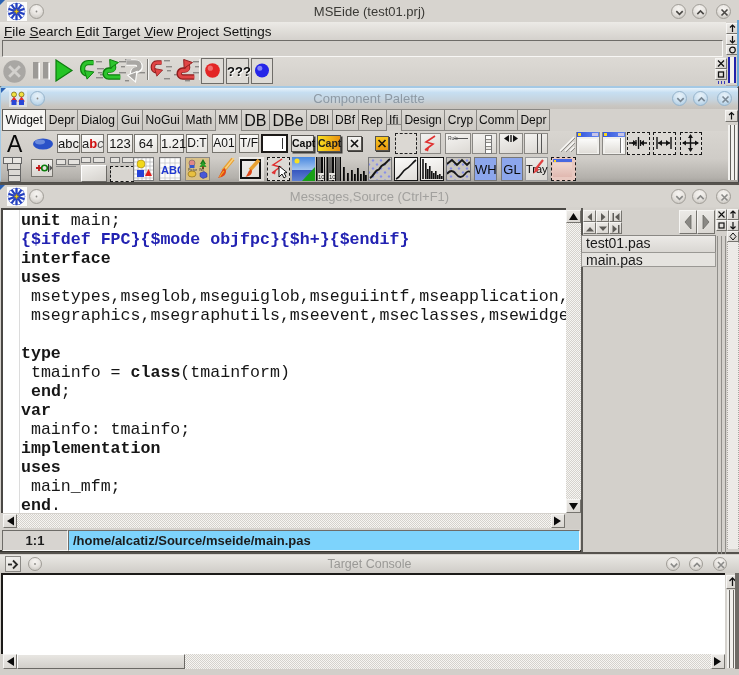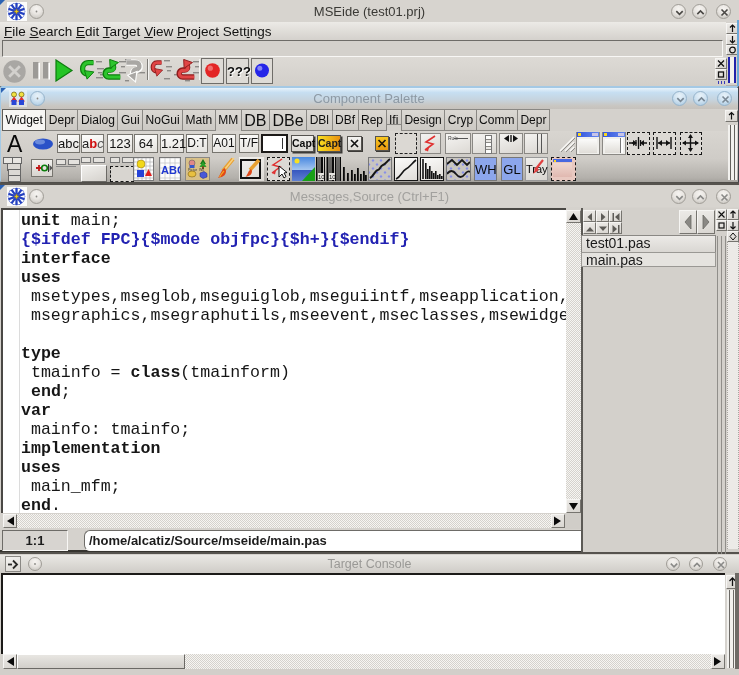--- a/index.html
+++ b/index.html
@@ -626,21 +626,21 @@
         <path d="M3 6 L10 1.5 L10 10.5 Z" fill="#0a0a0a"></path>
       </svg>
     </div>
 <div class="sb" style="left:551px;top:329px;width:14px;height:14px;">
       <svg width="12" height="12">
         <path d="M9 6 L2 1.5 L2 10.5 Z" fill="#0a0a0a"></path>
       </svg>
     </div>
 <div class="a" style="left:565px;top:328px;width:16px;height:16px;background:#d0cdc8;"></div>
 <div class="a sk" style="left:2px;top:345px;width:66px;height:21px;background:#d7d4d0;font-size:13px;text-align:center;line-height:19px;color:#1c1c1c;">1:1</div>
-<div class="a sk" style="left:84px;top:345px;width:512px;height:21px;background:#ffffff;font-size:13px;line-height:19px;color:#1c1c1c;padding-left:4px;border-radius:6px;">/home/alcatiz/Source/mseide/main.pas</div>
+<div class="a sk" style="left:68px;top:345px;width:512px;height:21px;background:#7dd3fc;font-size:13px;line-height:19px;color:#1c1c1c;padding-left:4px;">/home/alcatiz/Source/mseide/main.pas</div>
 <div class="a" style="left:738px;top:23px;width:1px;height:344px;background:#8a8780;"></div>
 <div class="a" style="left:581px;top:23px;width:158px;height:344px;background:#d3d0cb;border-left:2px solid #5c5a56;">
 <div class="sb" style="left:0px;top:2px;width:13px;height:12px;">
         <svg width="11" height="10">
           <path d="M8 2 L3.5 6 L8 10 Z" fill="#5e5c58"></path>
         </svg>
       </div>
 <div class="sb" style="left:13px;top:2px;width:13px;height:12px;">
         <svg width="11" height="10">
           <path d="M4 2 L8.5 6 L4 10 Z" fill="#5e5c58"></path>

